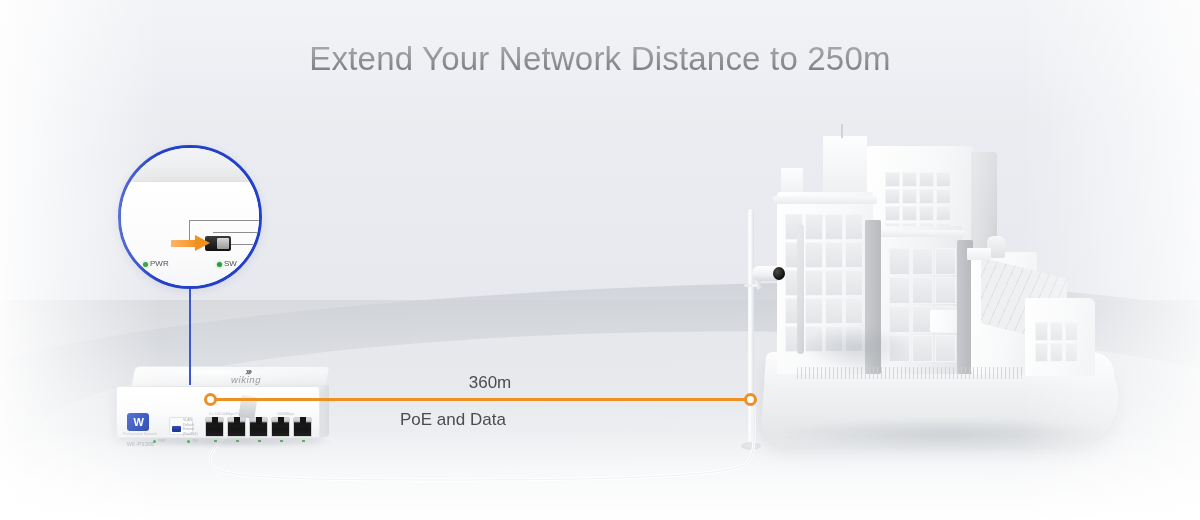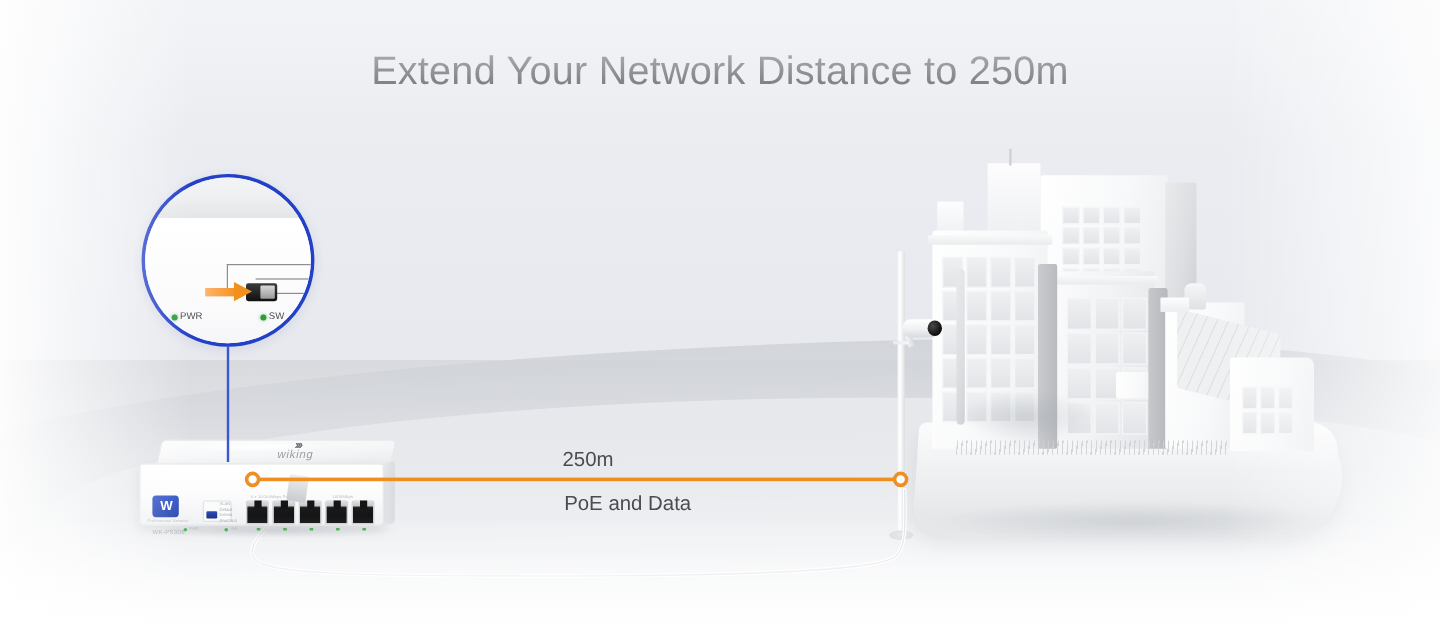--- a/index.html
+++ b/index.html
@@ -285,22 +285,22 @@
     top: 393px;
   }
   #link-dot-left { left: 204px; }
   #link-dot-right { left: 744px; }
   #link-dist {
     position: absolute; left: 400px; top: 373px;
     width: 180px; text-align: center;
     font-size: 17px; color: #4a4c50;
   }
   #link-type {
-    position: absolute; left: 376px; top: 410px;
-    width: 200px; text-align: right;
+    position: absolute; left: 400px; top: 410px;
+    width: 200px; text-align: left;
     font-size: 17px; color: #4a4c50;
   }
   
   #pole {
     position: absolute; left: 748px; top: 209px;
     width: 6px; height: 240px;
     background: linear-gradient(90deg,#f4f5f6 0%,#ffffff 35%,#dcdee0 100%);
     border-radius: 3px;
   }
   #pole-base {
@@ -584,21 +584,21 @@
         </div>
       </div>
     </div>
   </div>
 
   <div id="plug"></div>
 
   <div id="link-line"></div>
   <div class="link-dot" id="link-dot-left"></div>
   <div class="link-dot" id="link-dot-right"></div>
-  <div id="link-dist">250m</div>
+  <div id="link-dist">360m</div>
   <div id="link-type">PoE and Data</div>
 
   <div id="mag-stem"></div>
   <div id="magnifier">
     <div class="mag-devtop"></div>
     <div class="mag-face"></div>
 
     <div class="mag-leader" style="left:68px; top:72px; width:72px; height:1px; border-left:none;"></div>
     <div class="mag-leader" style="left:92px; top:84px; width:48px; height:1px; border-left:none;"></div>
     <div class="mag-leader" style="left:104px; top:96px; width:36px; height:1px; border-left:none;"></div>

